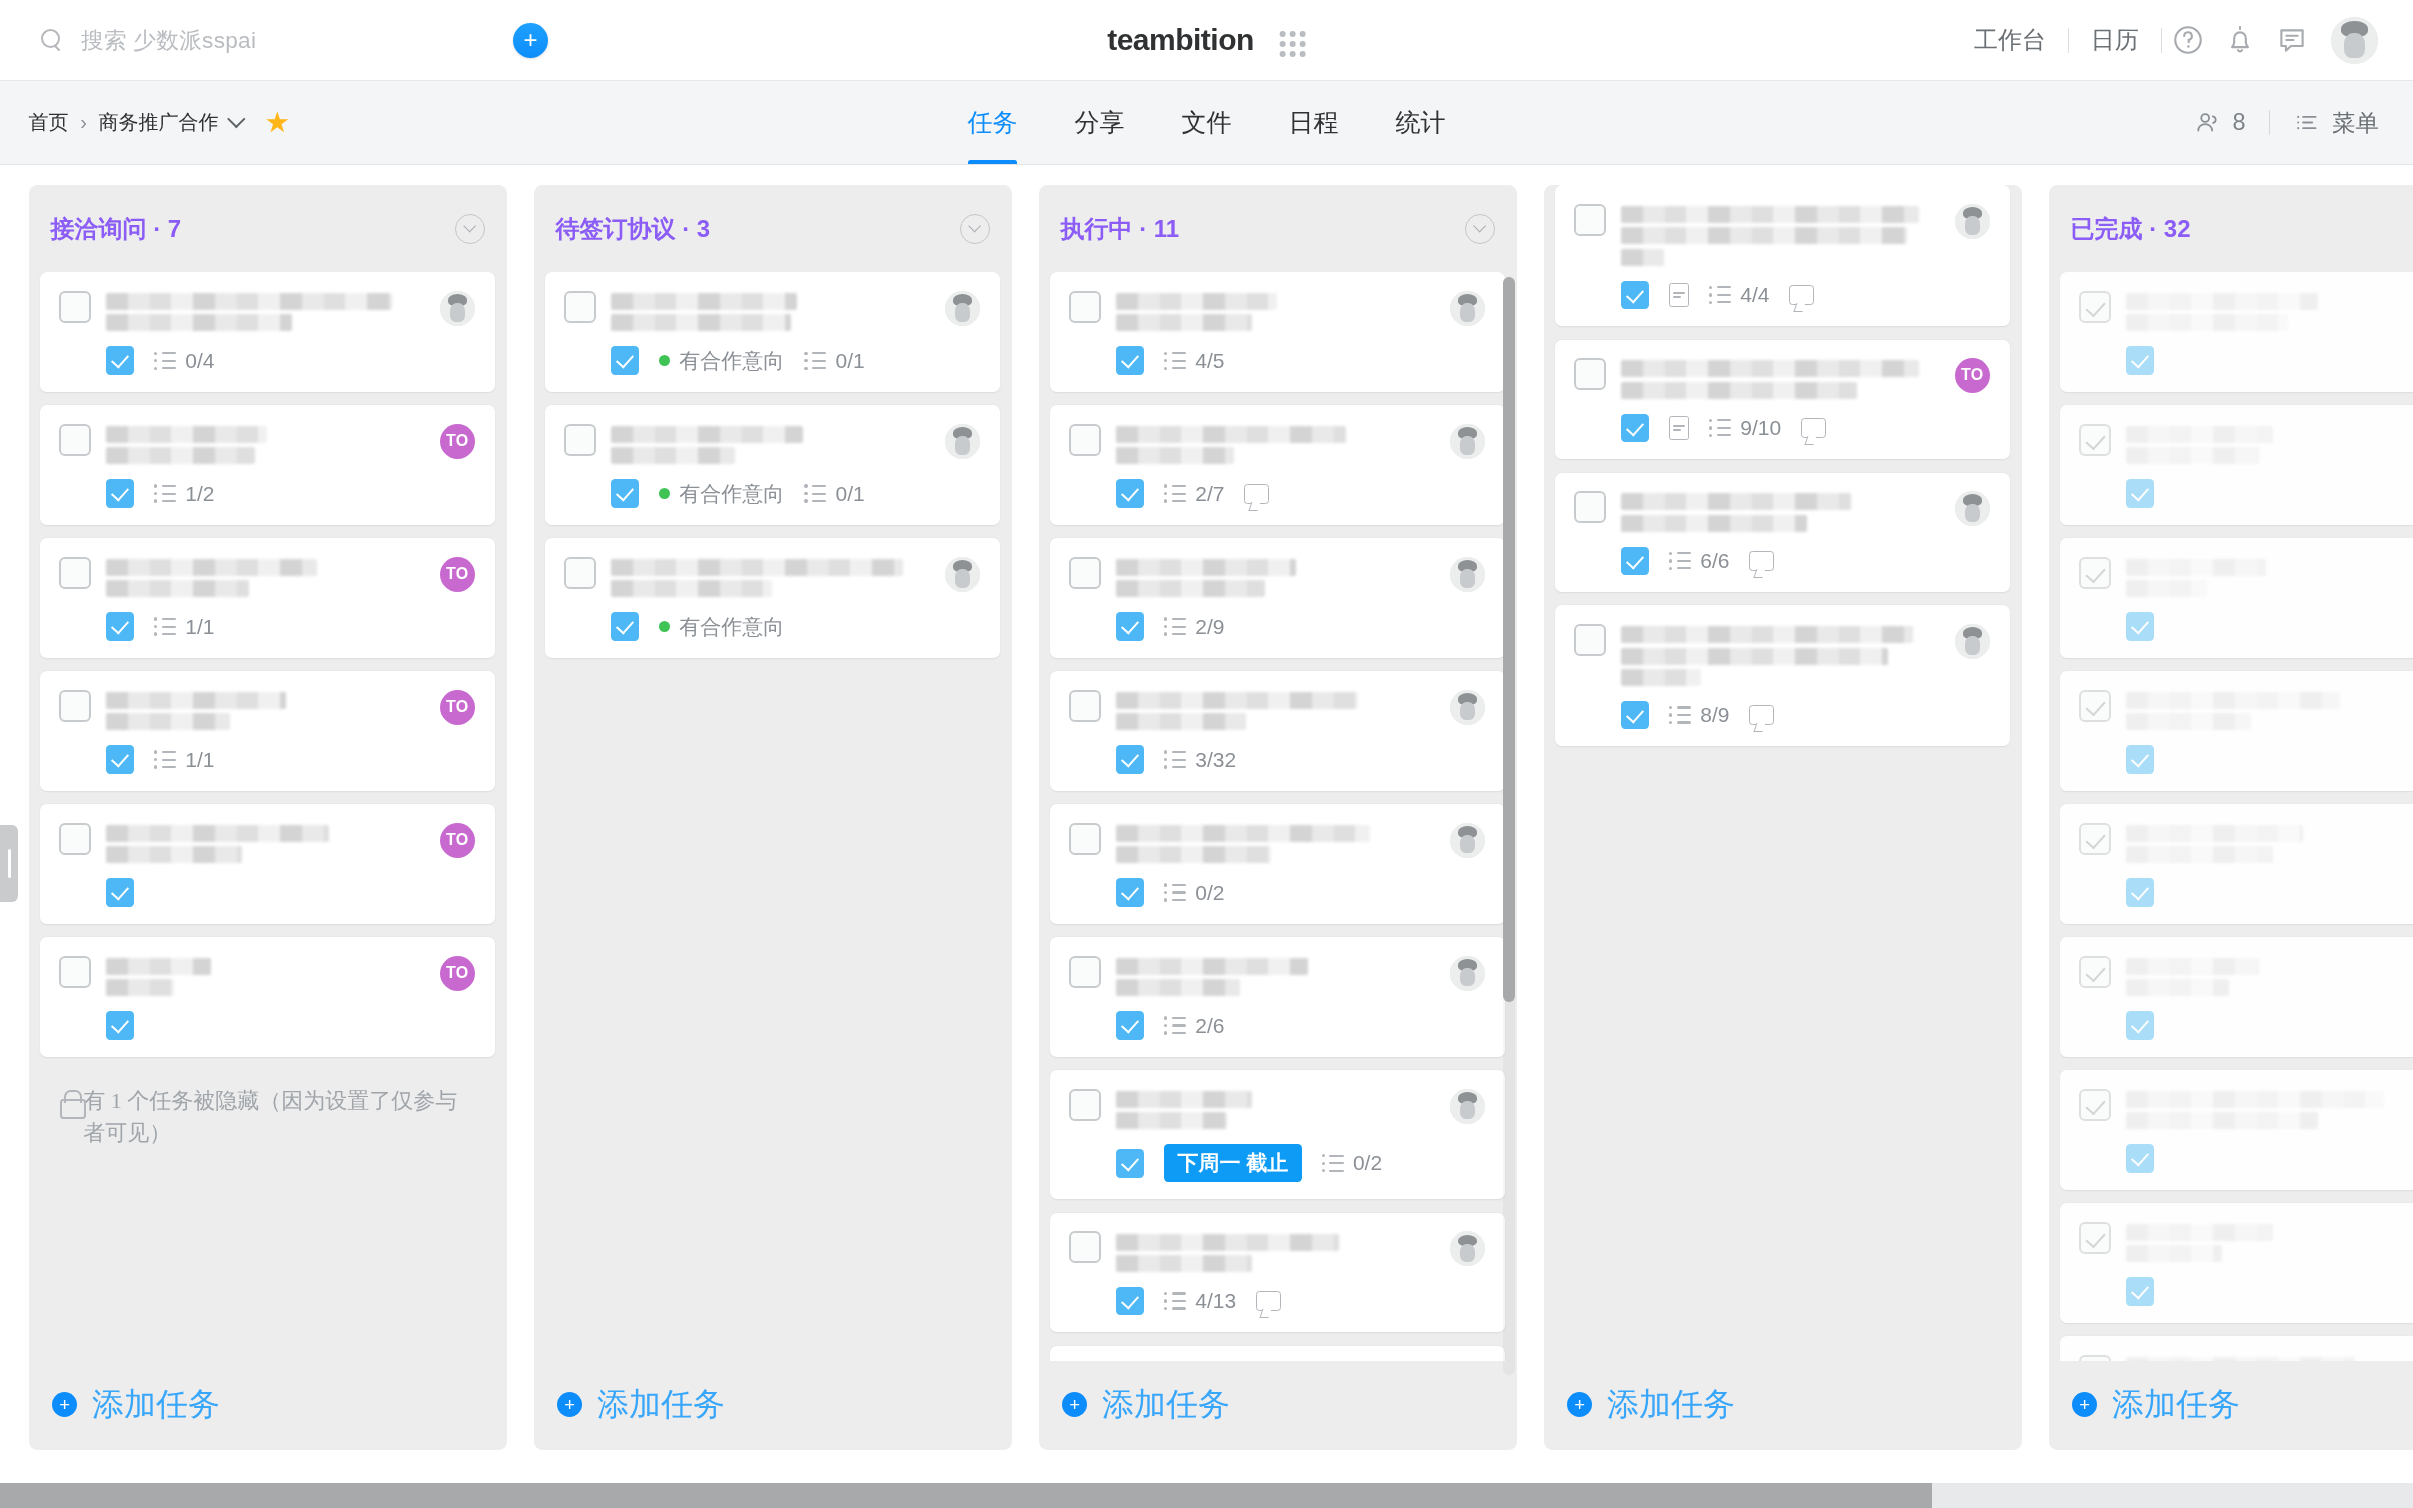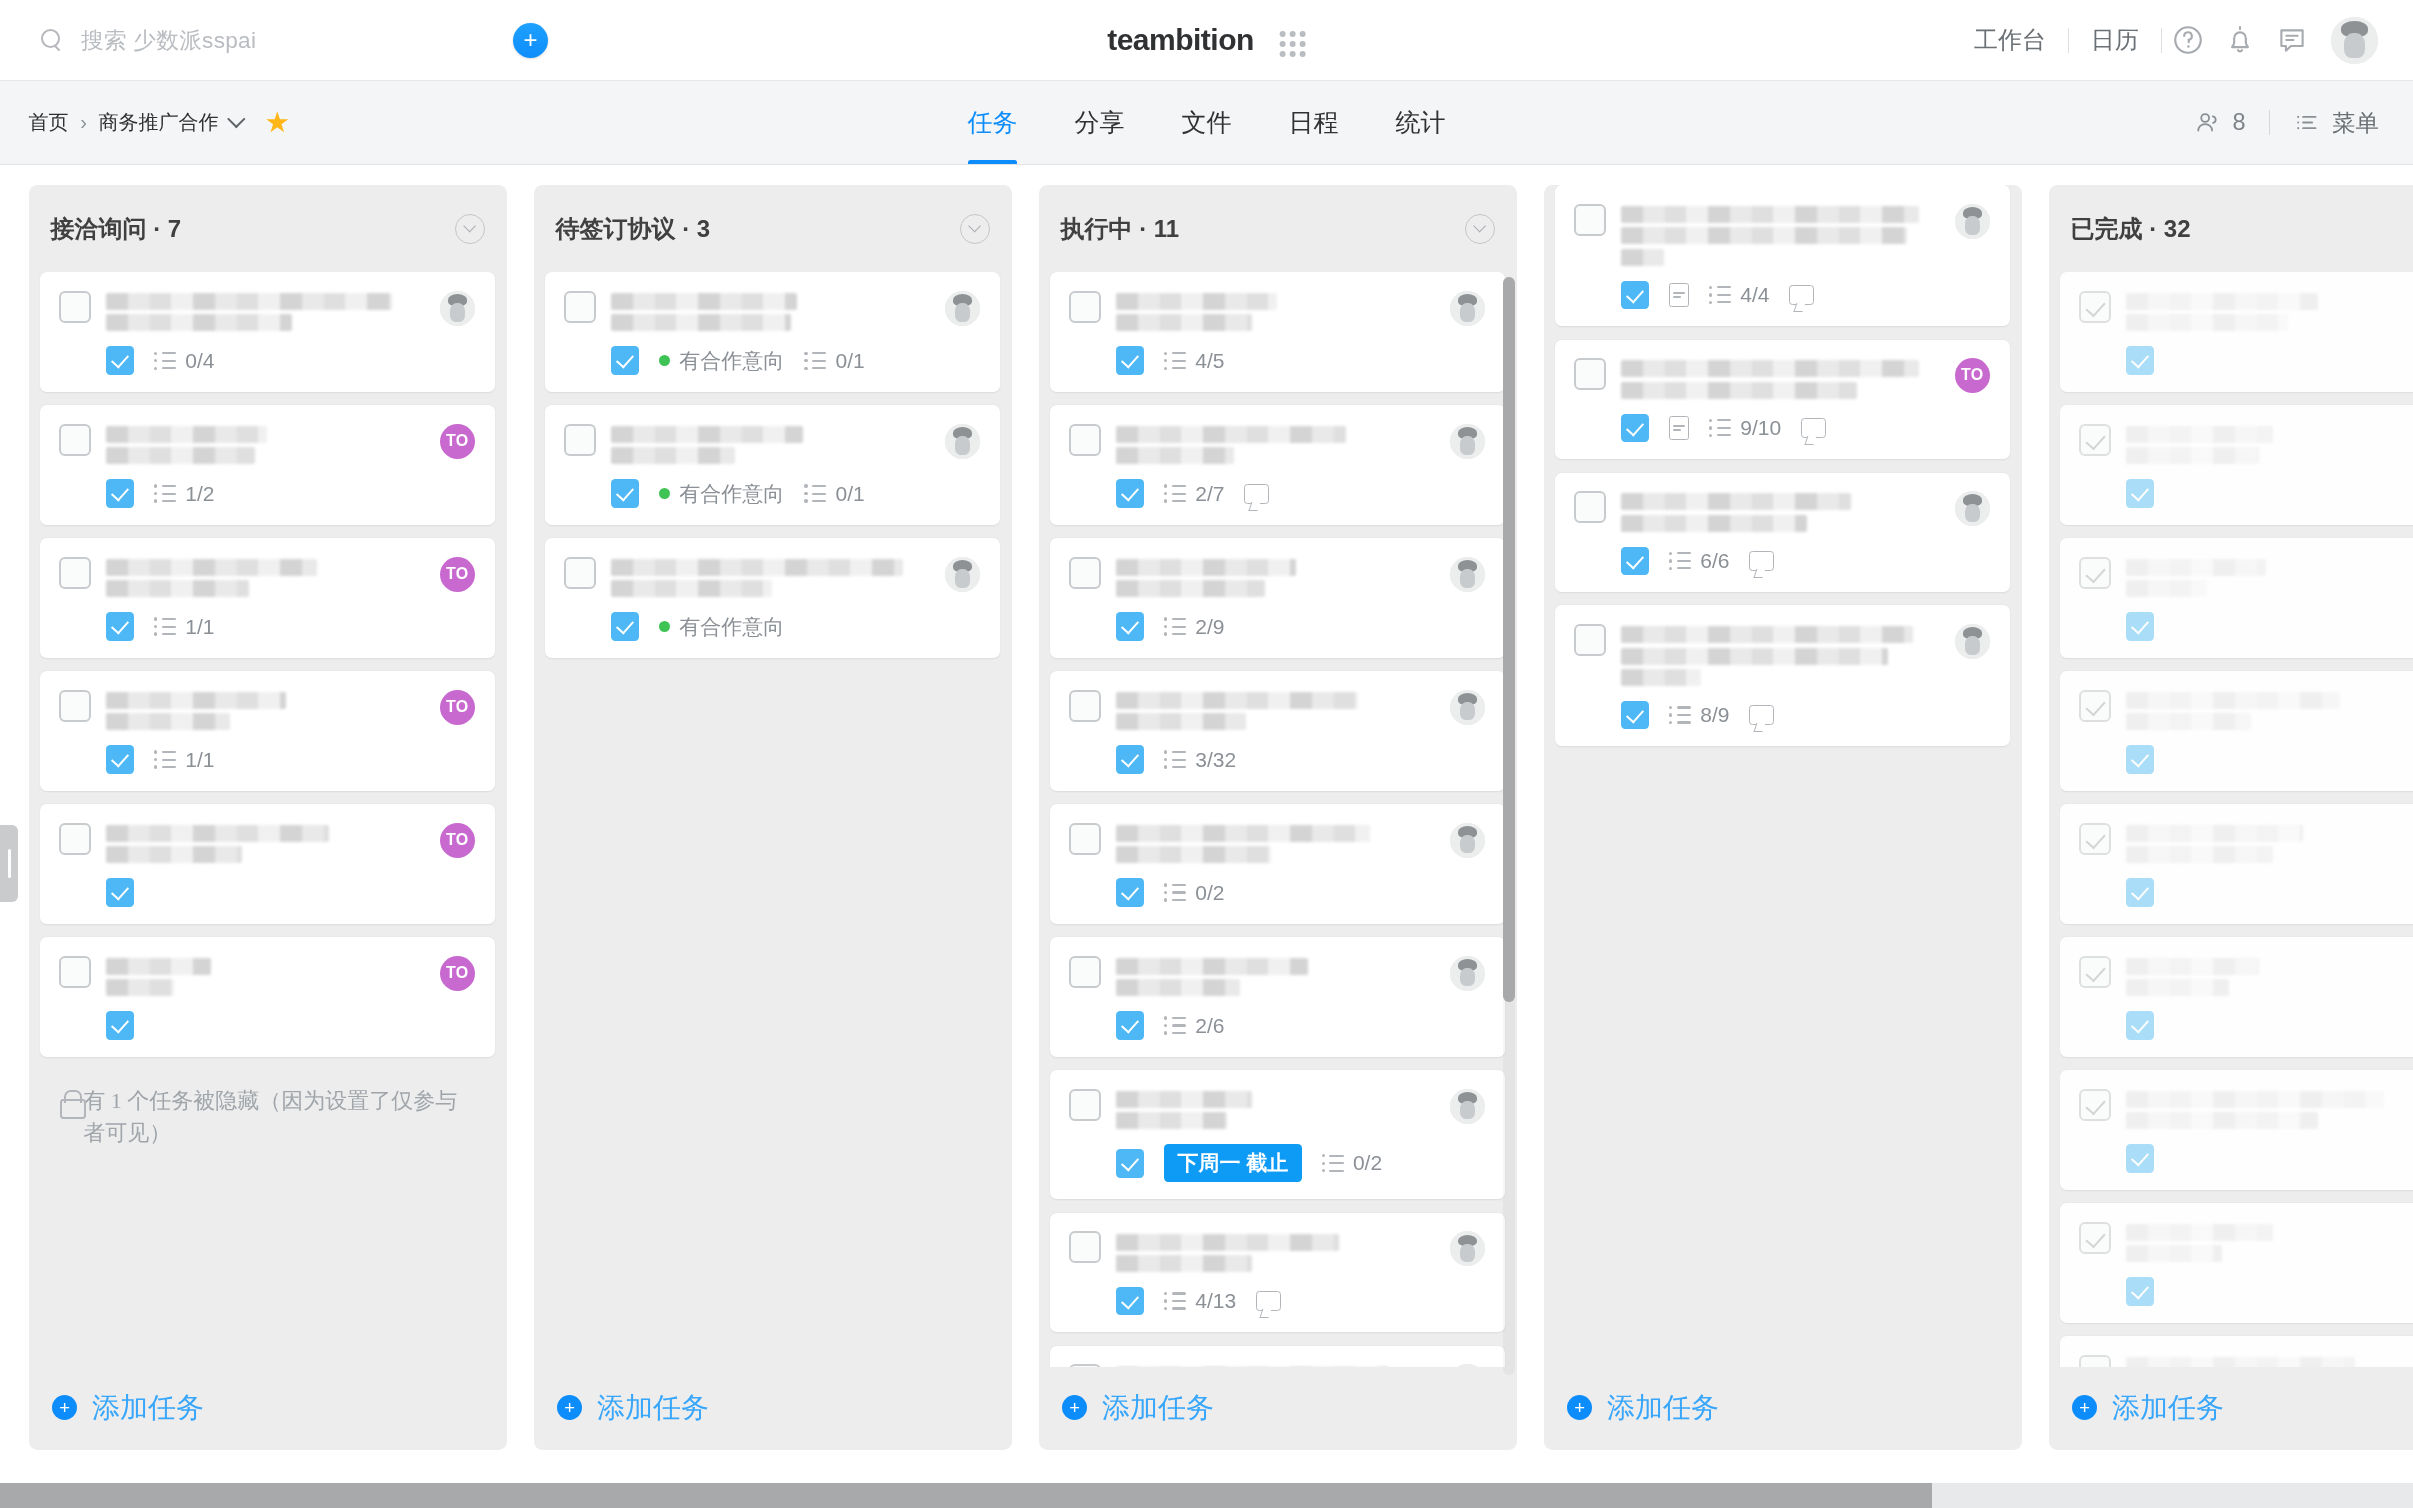--- a/index.html
+++ b/index.html
@@ -98,21 +98,21 @@
   .col {
     width: 478px; margin-left: 27px; flex: none;
     background: #ededee; border-radius: 8.4px;
     display: flex; flex-direction: column; max-height: 1265px; position: relative;
   }
   .col:first-child { margin-left: 28.5px; }
   .col-head {
     height: 87px; display: flex; align-items: center; justify-content: space-between;
     padding: 0 22px 0 22px; flex: none;
   }
-  .col-title { font-size: 24px; font-weight: bold; color: #404040; white-space: nowrap; }
+  .col-title { font-size: 24px; font-weight: bold; color: #8b5cf6; white-space: nowrap; }
   .col-collapse {
     width: 30px; height: 30px; border-radius: 50%; border: 1.3px solid #c3c6c9;
     display: flex; align-items: center; justify-content: center; cursor: pointer;
   }
   .col-collapse i {
     width: 9.2px; height: 9.2px; border-right: 1.7px solid #a9adb1; border-bottom: 1.7px solid #a9adb1;
     transform: rotate(45deg) translate(-1.7px,-1.7px); display: block;
   }
   .col-body { padding: 0 11.7px 0 11.7px; overflow: hidden; position: relative; flex: 1 1 auto; }
 
@@ -187,21 +187,21 @@
     content: ""; position: absolute; left: 0; top: 9.2px; width: 22px; height: 16px;
     border: 2px solid #b2b6ba; border-radius: 3.4px;
   }
   .hidden-text { font-size: 22px; line-height: 1.45; color: #a0a5aa; }
 
   .add-task { display: flex; align-items: center; gap: 15px; padding: 22px 22px 23.5px 23.5px; cursor: pointer; flex: none; }
   .plus-circle {
     width: 25px; height: 25px; border-radius: 50%; background: #0d8dfb; flex: none;
     display: flex; align-items: center; justify-content: center; color: #fff; font-size: 18.4px; line-height: 1;
   }
-  .add-task-label { font-size: 28px; color: #38a6fb; white-space: nowrap; }
+  .add-task-label { font-size: 32px; color: #38a6fb; white-space: nowrap; }
 
   .col-scroll {
     position: absolute; right: 1.7px; top: 92px; width: 11.7px; bottom: 75px;
     border-radius: 5.9px; background: rgba(0,0,0,.035);
   }
   .col-scroll i { position: absolute; left: 0; top: 0; width: 11.7px; height: 66%; background: #a7a9ab; border-radius: 5.9px; display: block; }
 
   .drag-handle {
     position: absolute; left: 0; top: 825px; width: 18.4px; height: 77px;
     background: #c9cbcd; border-radius: 0 5.9px 5.9px 0; z-index: 5;

